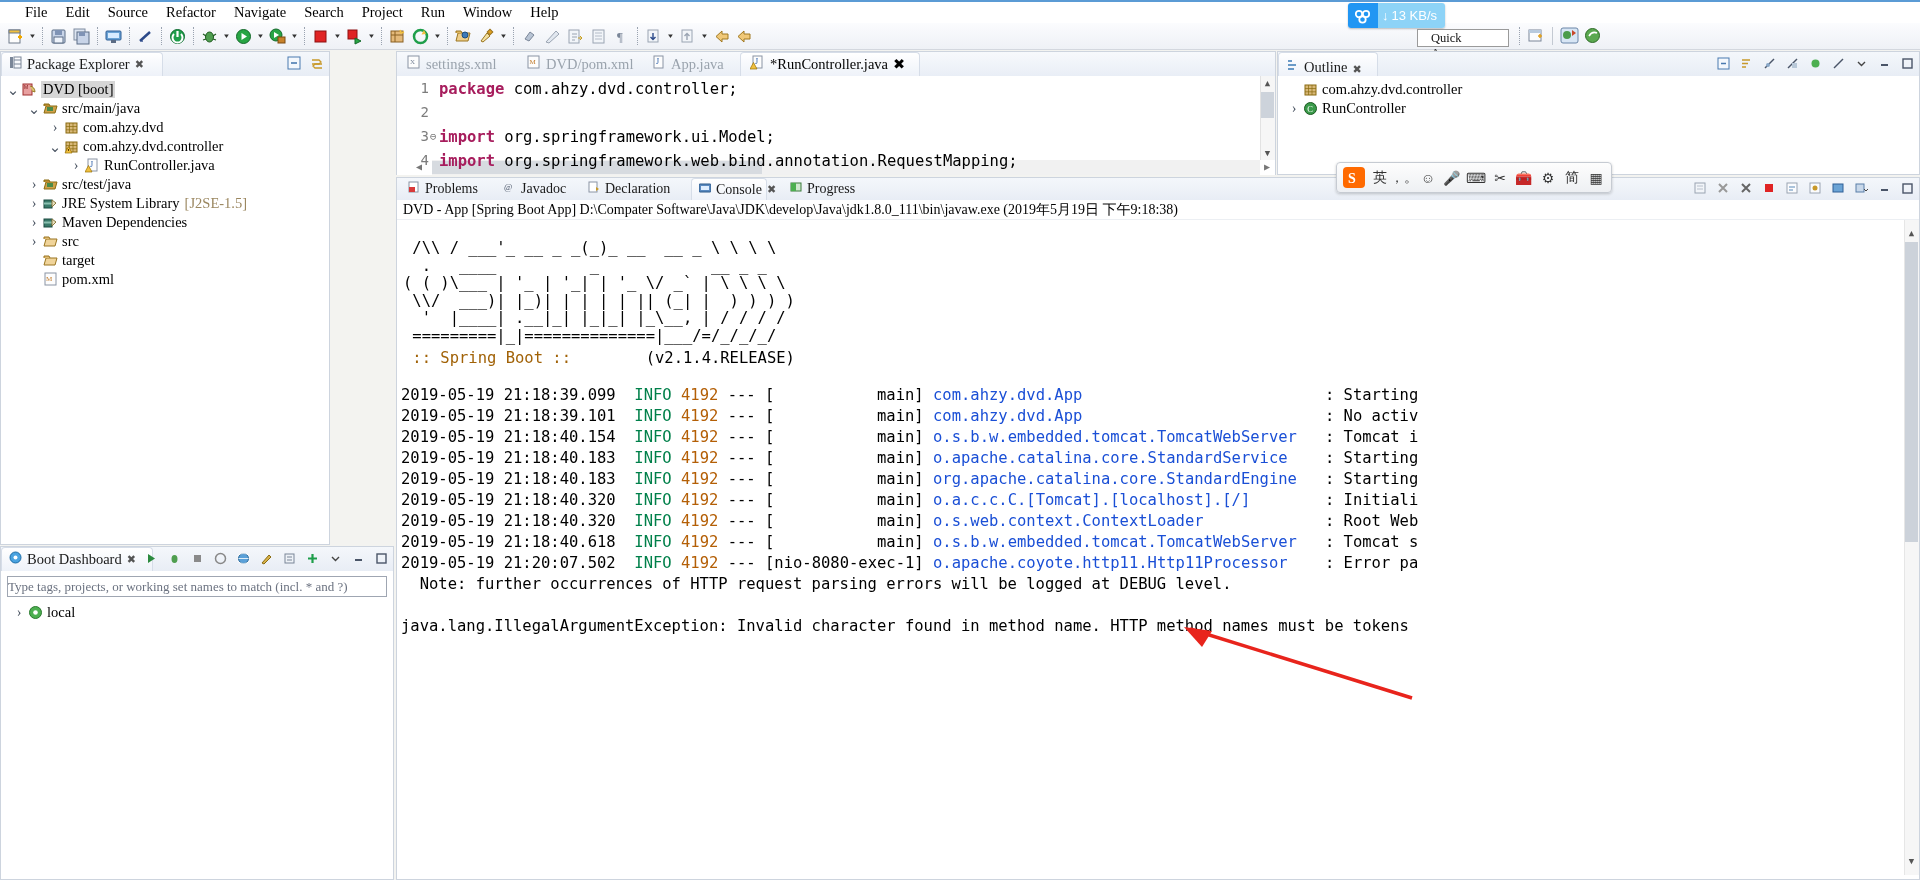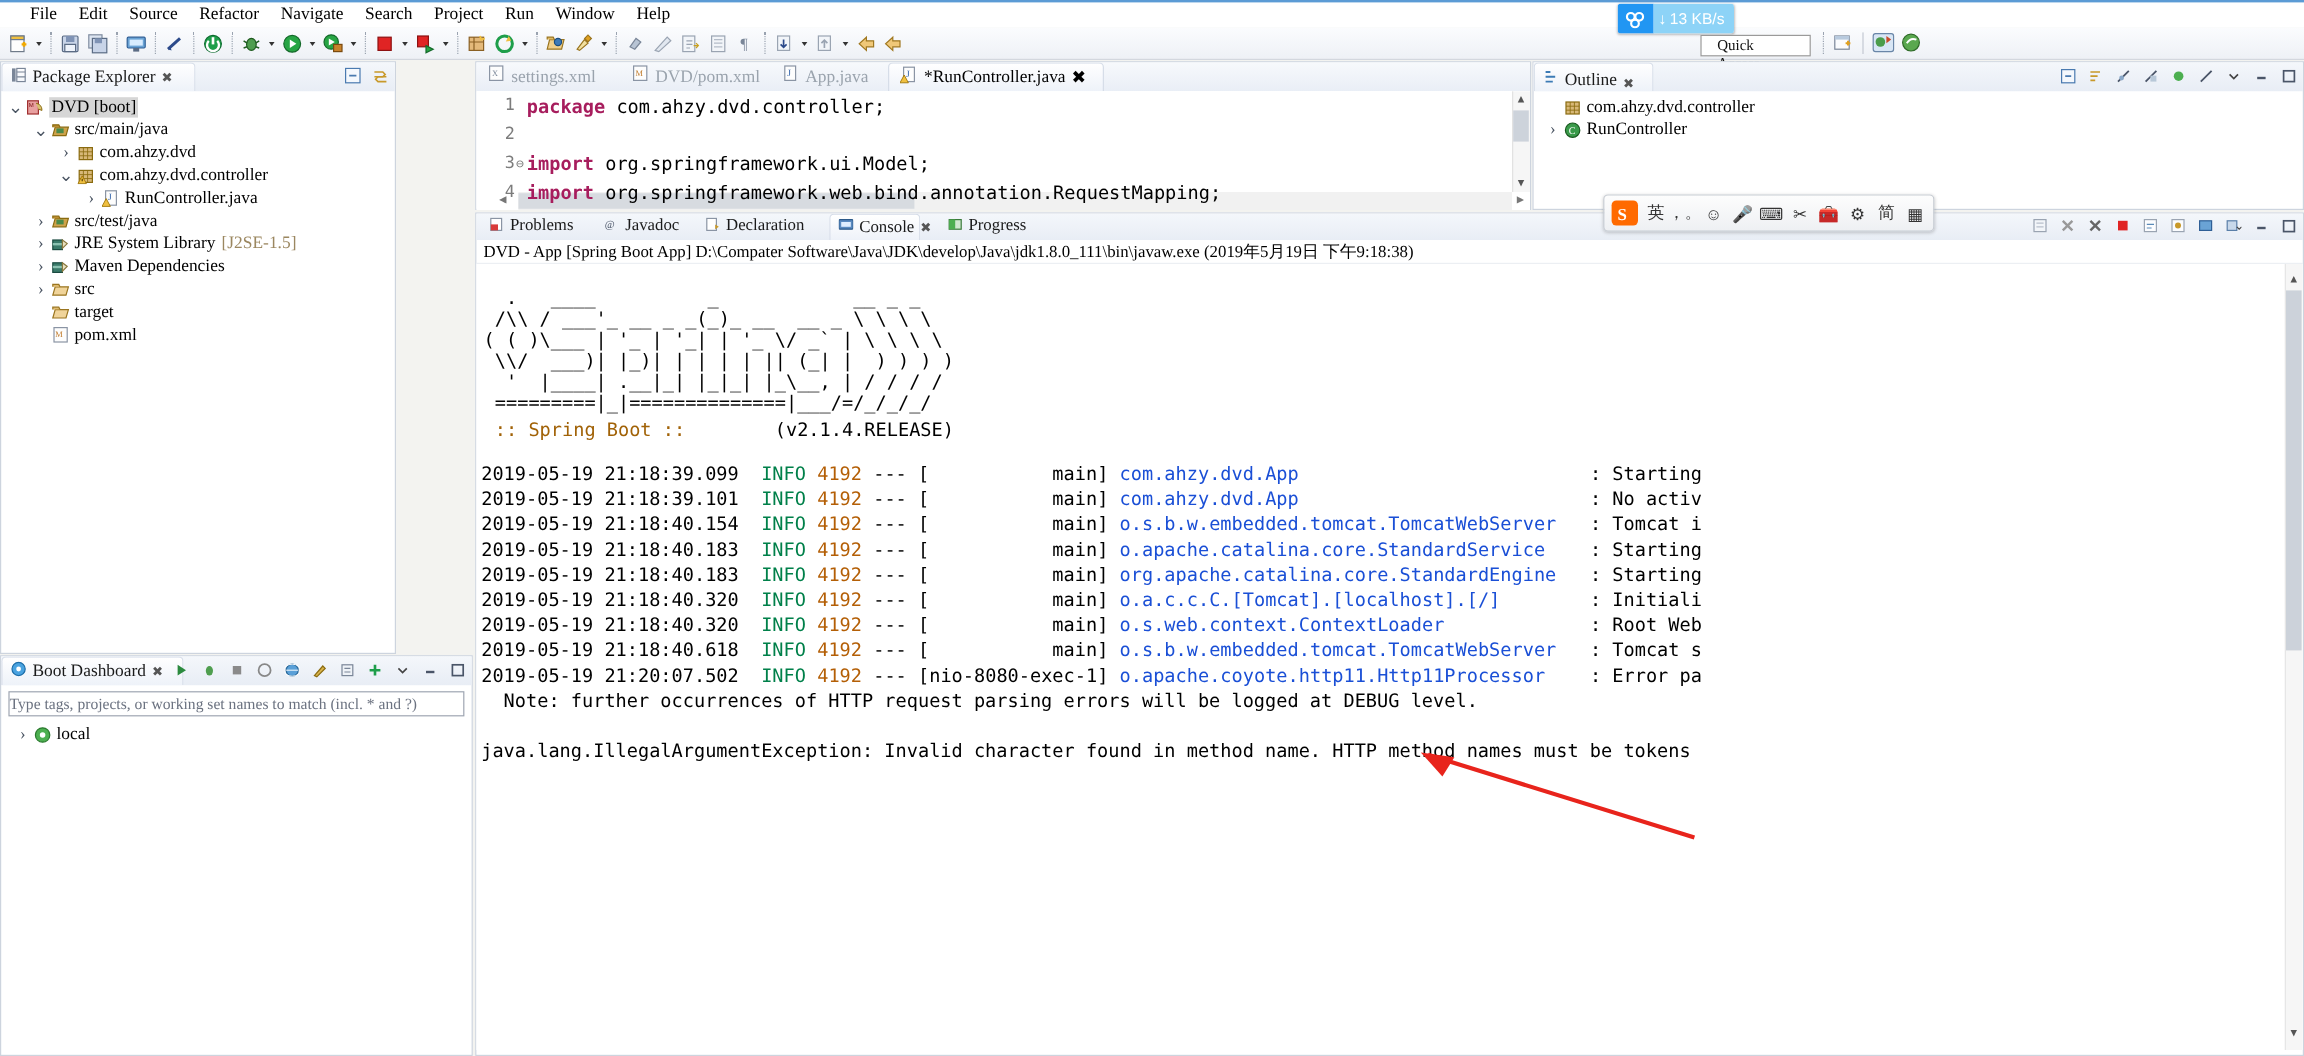--- a/index.html
+++ b/index.html
@@ -878,22 +878,22 @@
           <span><svg width="12" height="12" viewBox="0 0 12 12">
               <rect x="1" y="2" width="10" height="8" fill="#cfe8cf" stroke="#3a7a3a"></rect>
               <rect x="1" y="2" width="5" height="8" fill="#4caf50"></rect>
             </svg></span>
           <span>Progress</span>
         </div>
       </div>
     <div class="console-launchline">DVD - App [Spring Boot App] D:\Compater Software\Java\JDK\develop\Java\jdk1.8.0_111\bin\javaw.exe (2019年5月19日 下午9:18:38)</div>
     <div class="console-body" id="console-body">
         <div style="margin-left: 6px; margin-top: 14px;">
+          <div class="banner"> /\\ / ___'_ __ _ _(_)_ __  __ _ \ \ \ \</div>
           <div class="banner">  .   ____          _            __ _ _</div>
-          <div class="banner"> /\\ / ___'_ __ _ _(_)_ __  __ _ \ \ \ \</div>
           <div class="banner">( ( )\___ | '_ | '_| | '_ \/ _` | \ \ \ \</div>
           <div class="banner"> \\/  ___)| |_)| | | | | || (_| |  ) ) ) )</div>
           <div class="banner">  '  |____| .__|_| |_|_| |_\__, | / / / /</div>
           <div class="banner"> =========|_|==============|___/=/_/_/_/</div>
           <div class="banner" style="margin-top: 4px;"><span class="banner-title"> :: Spring Boot :: </span><span>       (v2.1.4.RELEASE)</span></div>
         </div>
         <div style="margin-left: 4px; margin-top: 18px;">
           <div class="logline"><span class="lg-time">2019-05-19 21:18:39.099</span>  <span class="lg-info">INFO</span> <span class="lg-pid">4192</span> <span class="lg-msg">--- [</span><span class="lg-msg">           main]</span> <span class="lg-cls">com.ahzy.dvd.App</span><span>                          </span><span class="lg-msg">: Starting</span></div>
           <div class="logline"><span class="lg-time">2019-05-19 21:18:39.101</span>  <span class="lg-info">INFO</span> <span class="lg-pid">4192</span> <span class="lg-msg">--- [</span><span class="lg-msg">           main]</span> <span class="lg-cls">com.ahzy.dvd.App</span><span>                          </span><span class="lg-msg">: No activ</span></div>
           <div class="logline"><span class="lg-time">2019-05-19 21:18:40.154</span>  <span class="lg-info">INFO</span> <span class="lg-pid">4192</span> <span class="lg-msg">--- [</span><span class="lg-msg">           main]</span> <span class="lg-cls">o.s.b.w.embedded.tomcat.TomcatWebServer</span><span>   </span><span class="lg-msg">: Tomcat i</span></div>

